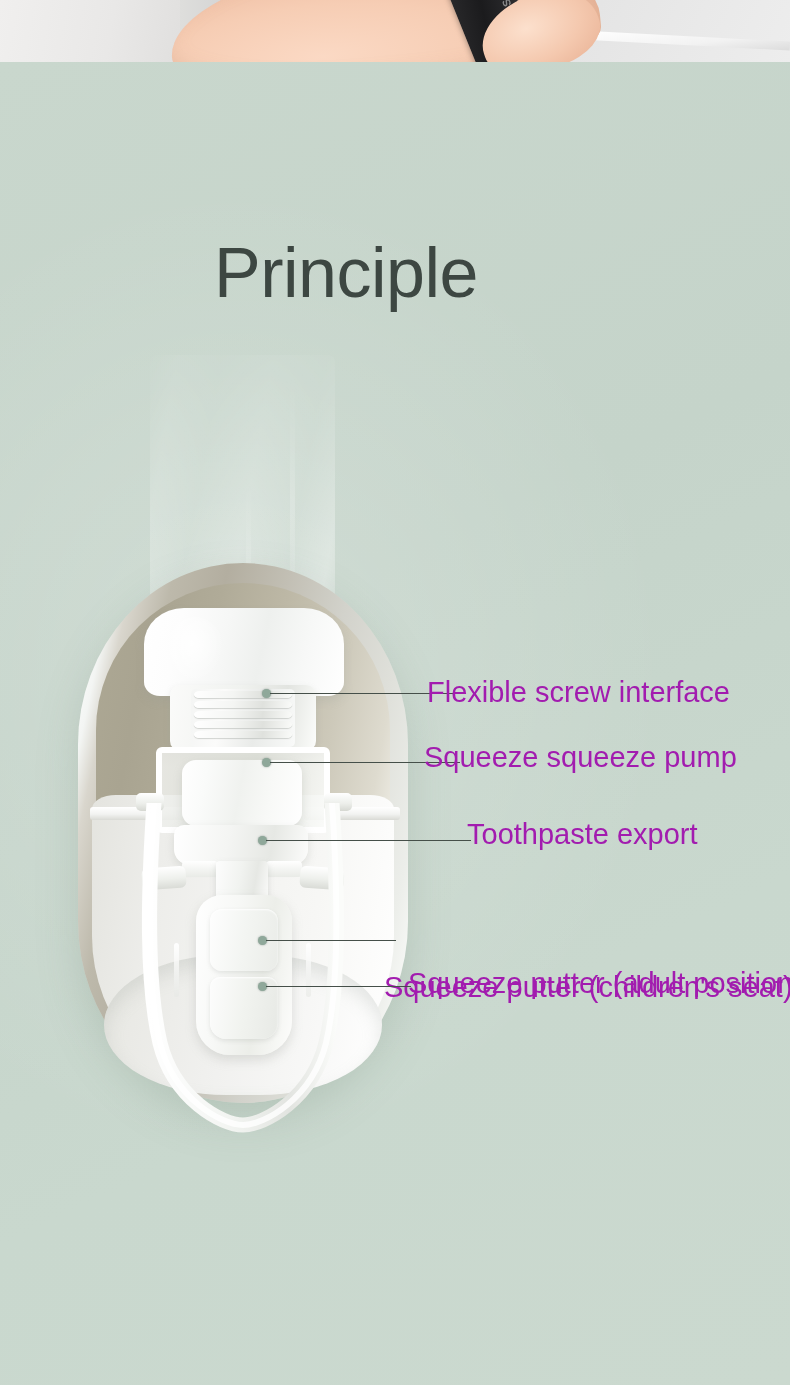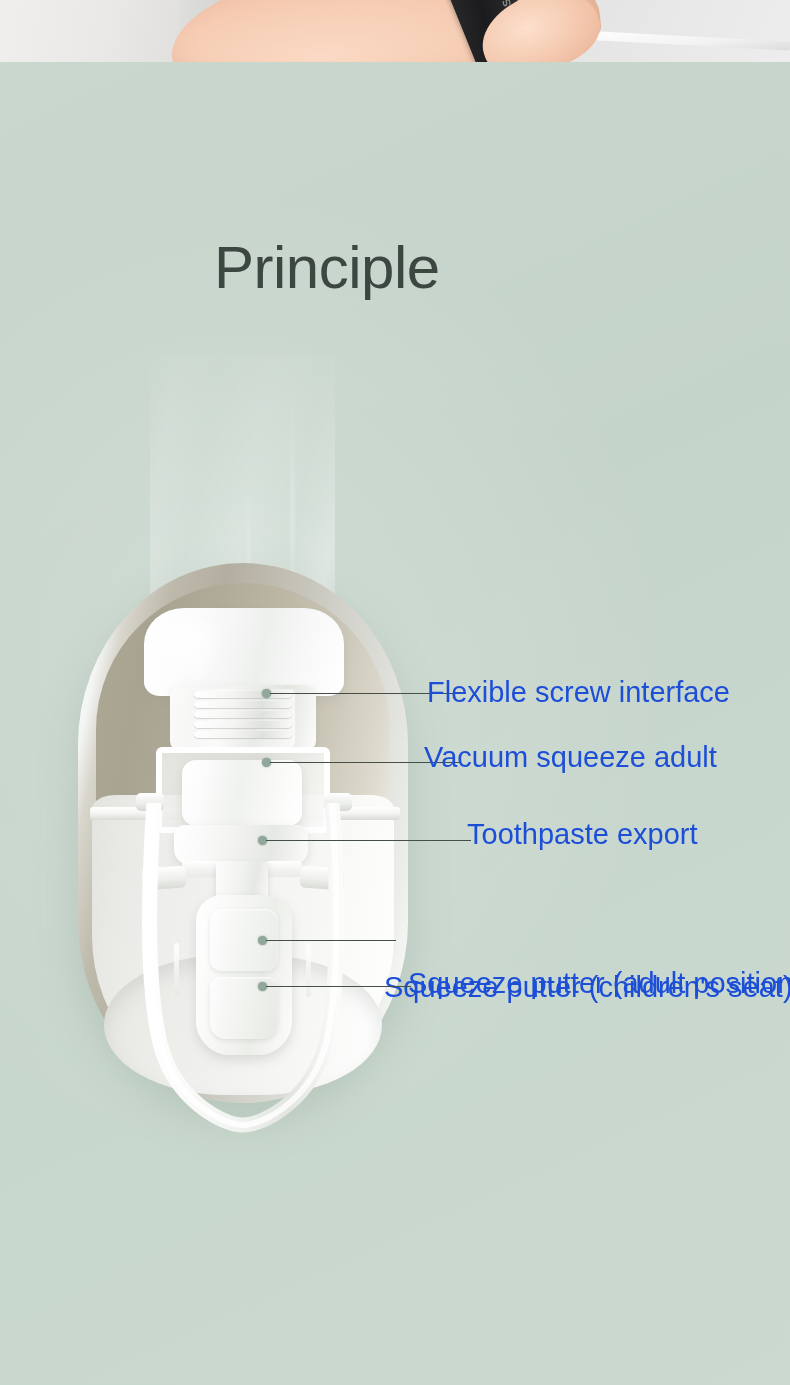--- a/index.html
+++ b/index.html
@@ -106,21 +106,21 @@
     width: 790px; height: 1323px;
     background:
       radial-gradient(ellipse 620px 700px at 30% 46%, rgba(255,255,255,.20) 0%, rgba(255,255,255,0) 70%),
       linear-gradient(155deg, #c9d7cd 0%, #c5d4ca 40%, #c9d8ce 70%, #cbd9cf 100%);
   }
 
   
   #title {
     position: absolute;
     left: 214px; top: 238px;
-    font-size: 60px;
+    font-size: 70px;
     font-weight: 400;
     color: #3d4742;
     letter-spacing: -0.5px;
     line-height: 1;
     white-space: nowrap;
   }
 
   
   #product {
     position: absolute;
@@ -385,21 +385,21 @@
   }
   .lead-line {
     position: absolute;
     height: 1px;
     background: #454f49;
   }
   .callout-label {
     position: absolute;
     font-size: 29px;
     font-weight: 400;
-    color: #1d4ed8;
+    color: #a21caf;
     white-space: nowrap;
     line-height: 1;
   }
 </style>
 </head>
 <body>
 
 <div id="page">
 
   <div id="photo-strip">
@@ -486,21 +486,21 @@
 
   <div class="callout">
     <div class="lead-dot" style="left:262px; top:689px"></div>
     <div class="lead-line" style="left:270px; top:693px; width:190px"></div>
     <div class="callout-label" style="left:427px; top:678px">Flexible screw interface</div>
   </div>
 
   <div class="callout">
     <div class="lead-dot" style="left:262px; top:758px"></div>
     <div class="lead-line" style="left:270px; top:762px; width:190px"></div>
-    <div class="callout-label" style="left:424px; top:743px">Vacuum squeeze adult</div>
+    <div class="callout-label" style="left:424px; top:743px">Squeeze squeeze pump</div>
   </div>
 
   <div class="callout">
     <div class="lead-dot" style="left:258px; top:836px"></div>
     <div class="lead-line" style="left:266px; top:840px; width:205px"></div>
     <div class="callout-label" style="left:467px; top:820px">Toothpaste export</div>
   </div>
 
   <div class="callout">
     <div class="lead-dot" style="left:258px; top:936px"></div>

